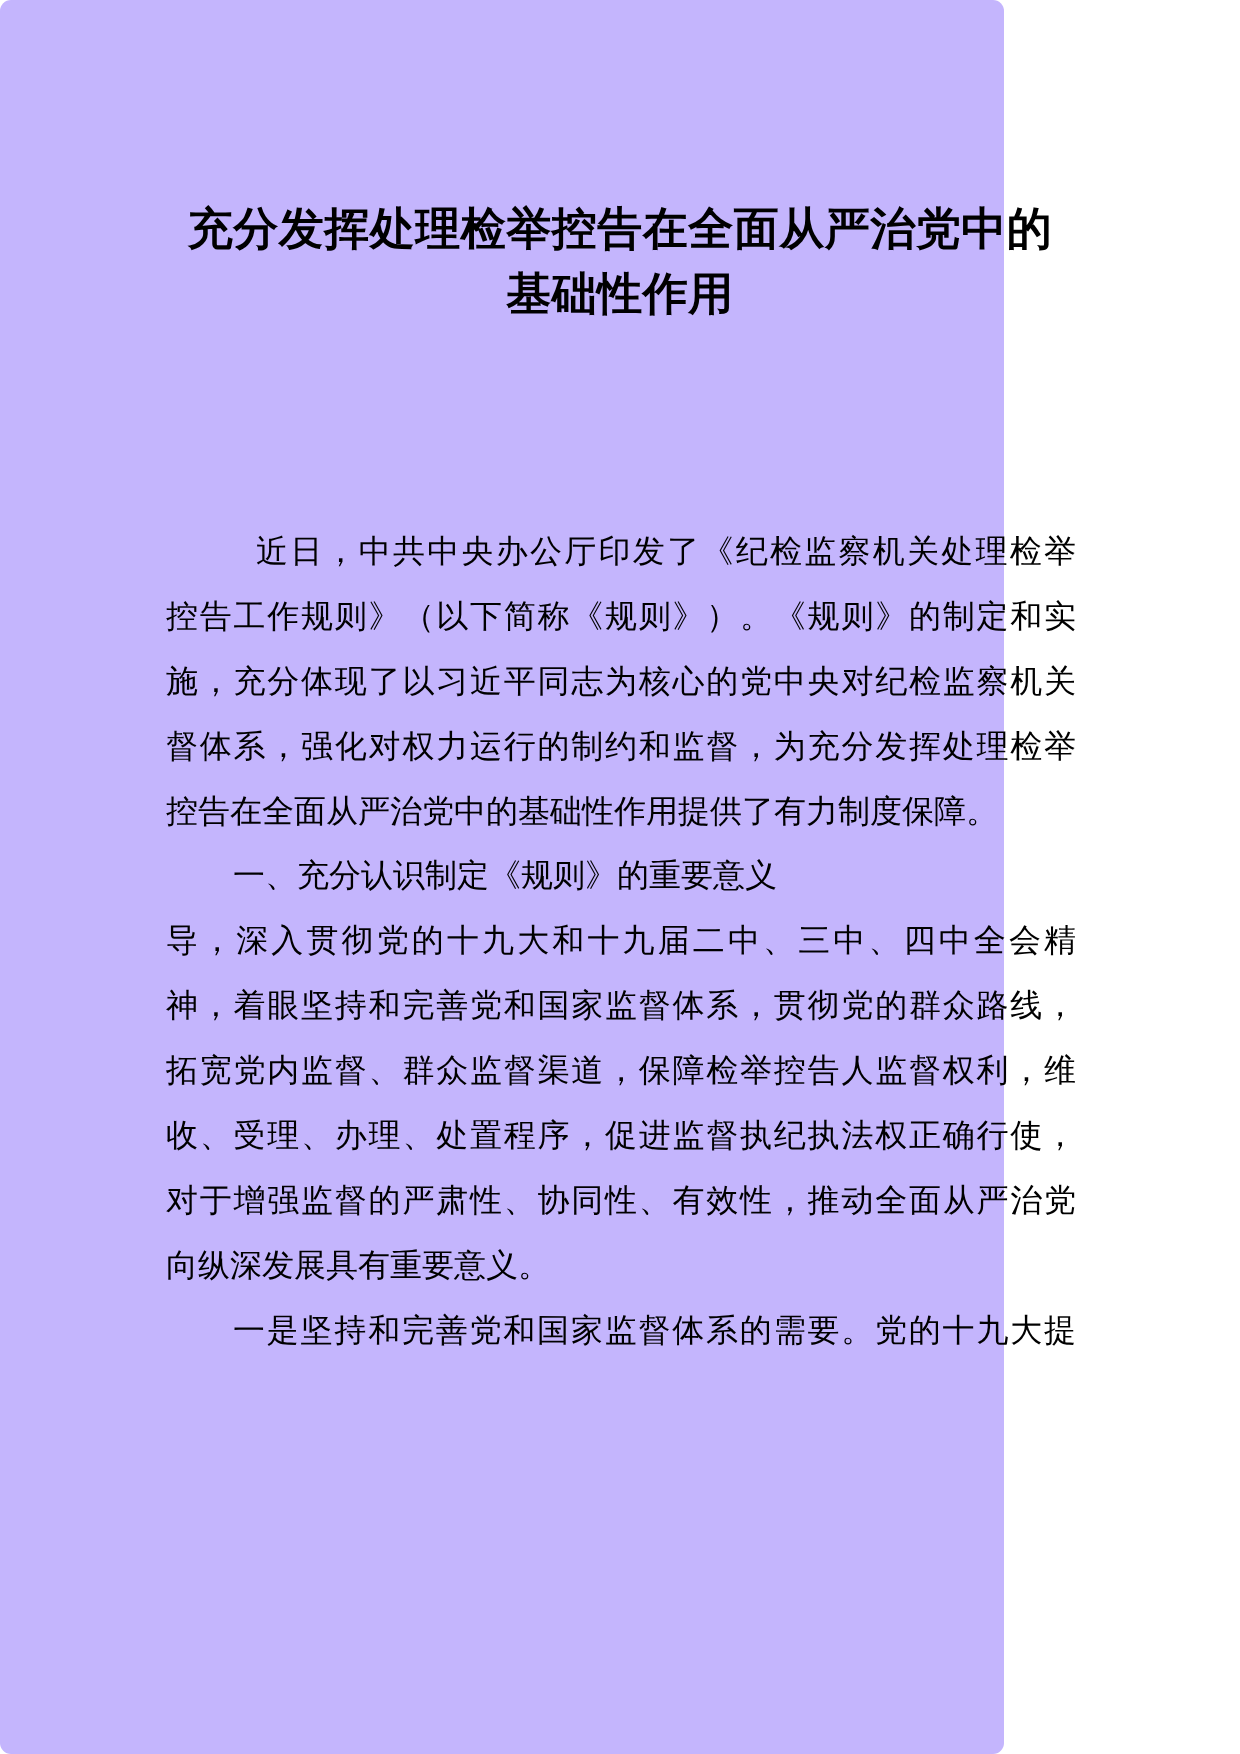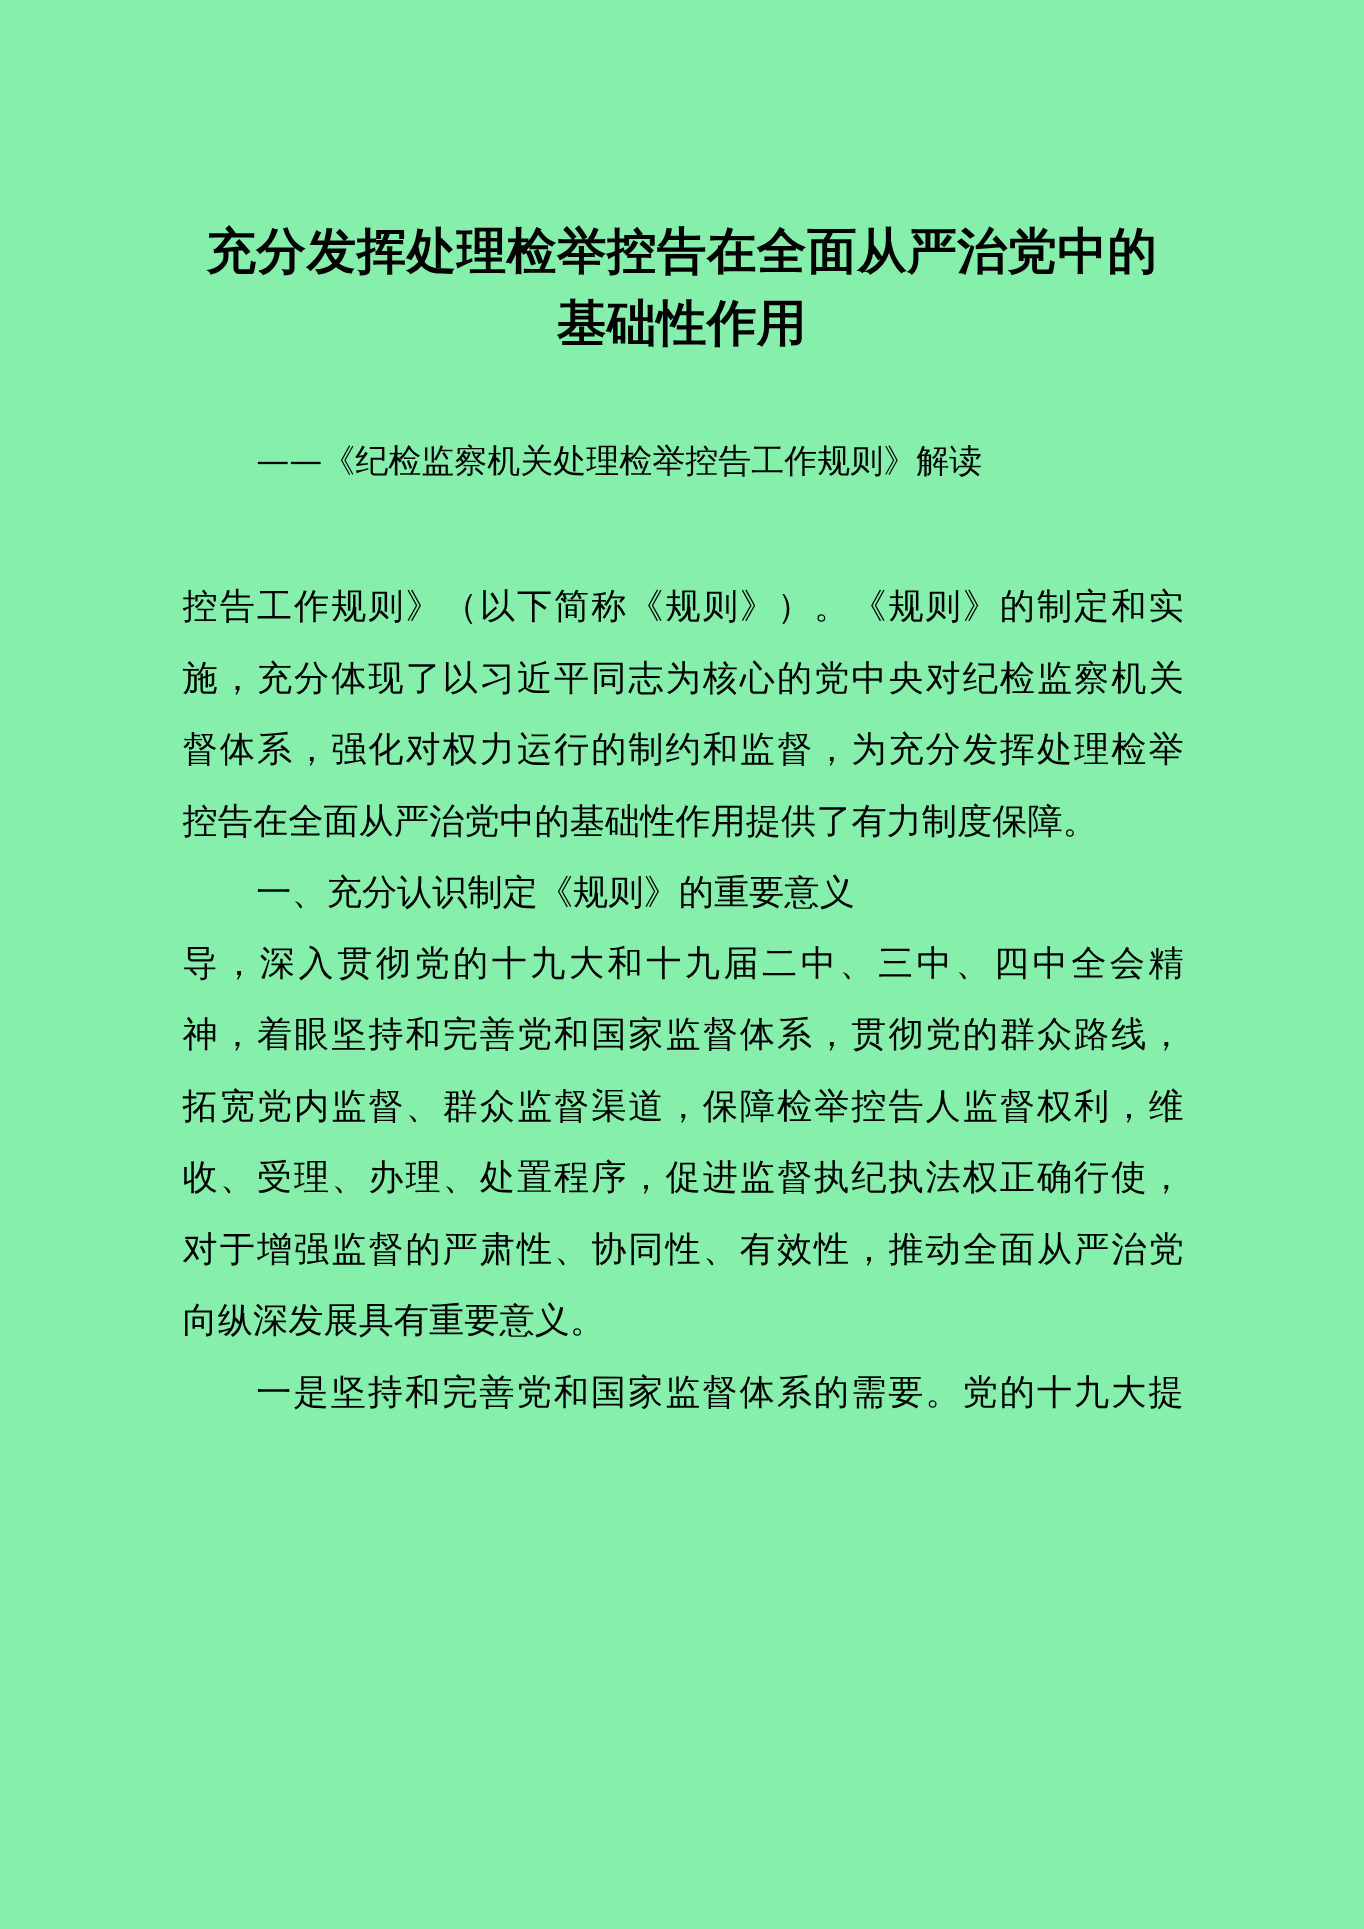--- a/index.html
+++ b/index.html
@@ -11,23 +11,24 @@
     width: 1240px;
     height: 1754px;
     position: relative;
     overflow: hidden;
     color: #000000;
     font-family: "DejaVu Sans", "Liberation Sans", sans-serif;
   }
   .page {
     position: absolute;
     left: 0; top: 0;
-    width: 1240px;
+    width: 1004px;
     height: 1754px;
-    background: #86efac;
+    background: #c4b5fd;
+    border-radius: 11px;
   }
   .title {
     position: absolute;
     left: 0;
     top: 196px;
     width: 1240px;
     text-align: center;
     font-weight: bold;
     font-size: 45px;
     line-height: 65px;
@@ -68,23 +69,23 @@
 </style>
 </head>
 <body>
 
 <div class="page">
   <h1 class="title">
     <span class="line">充分发挥处理检举控告在全面从严治党中的</span>
     <span class="line">基础性作用</span>
   </h1>
 
-  <p class="subtitle">——《纪检监察机关处理检举控告工作规则》解读</p>
 
   <div class="body" id="body">
+    <span class="line indent-3">近日，中共中央办公厅印发了《纪检监察机关处理检举</span>
     <span class="line">控告工作规则》（以下简称《规则》）。《规则》的制定和实</span>
     <span class="line">施，充分体现了以习近平同志为核心的党中央对纪检监察机关</span>
     <span class="line">督体系，强化对权力运行的制约和监督，为充分发挥处理检举</span>
     <span class="line last">控告在全面从严治党中的基础性作用提供了有力制度保障。</span>
     <span class="line indent-2 last">一、充分认识制定《规则》的重要意义</span>
     <span class="line">导，深入贯彻党的十九大和十九届二中、三中、四中全会精</span>
     <span class="line">神，着眼坚持和完善党和国家监督体系，贯彻党的群众路线，</span>
     <span class="line">拓宽党内监督、群众监督渠道，保障检举控告人监督权利，维</span>
     <span class="line">收、受理、办理、处置程序，促进监督执纪执法权正确行使，</span>
     <span class="line">对于增强监督的严肃性、协同性、有效性，推动全面从严治党</span>

